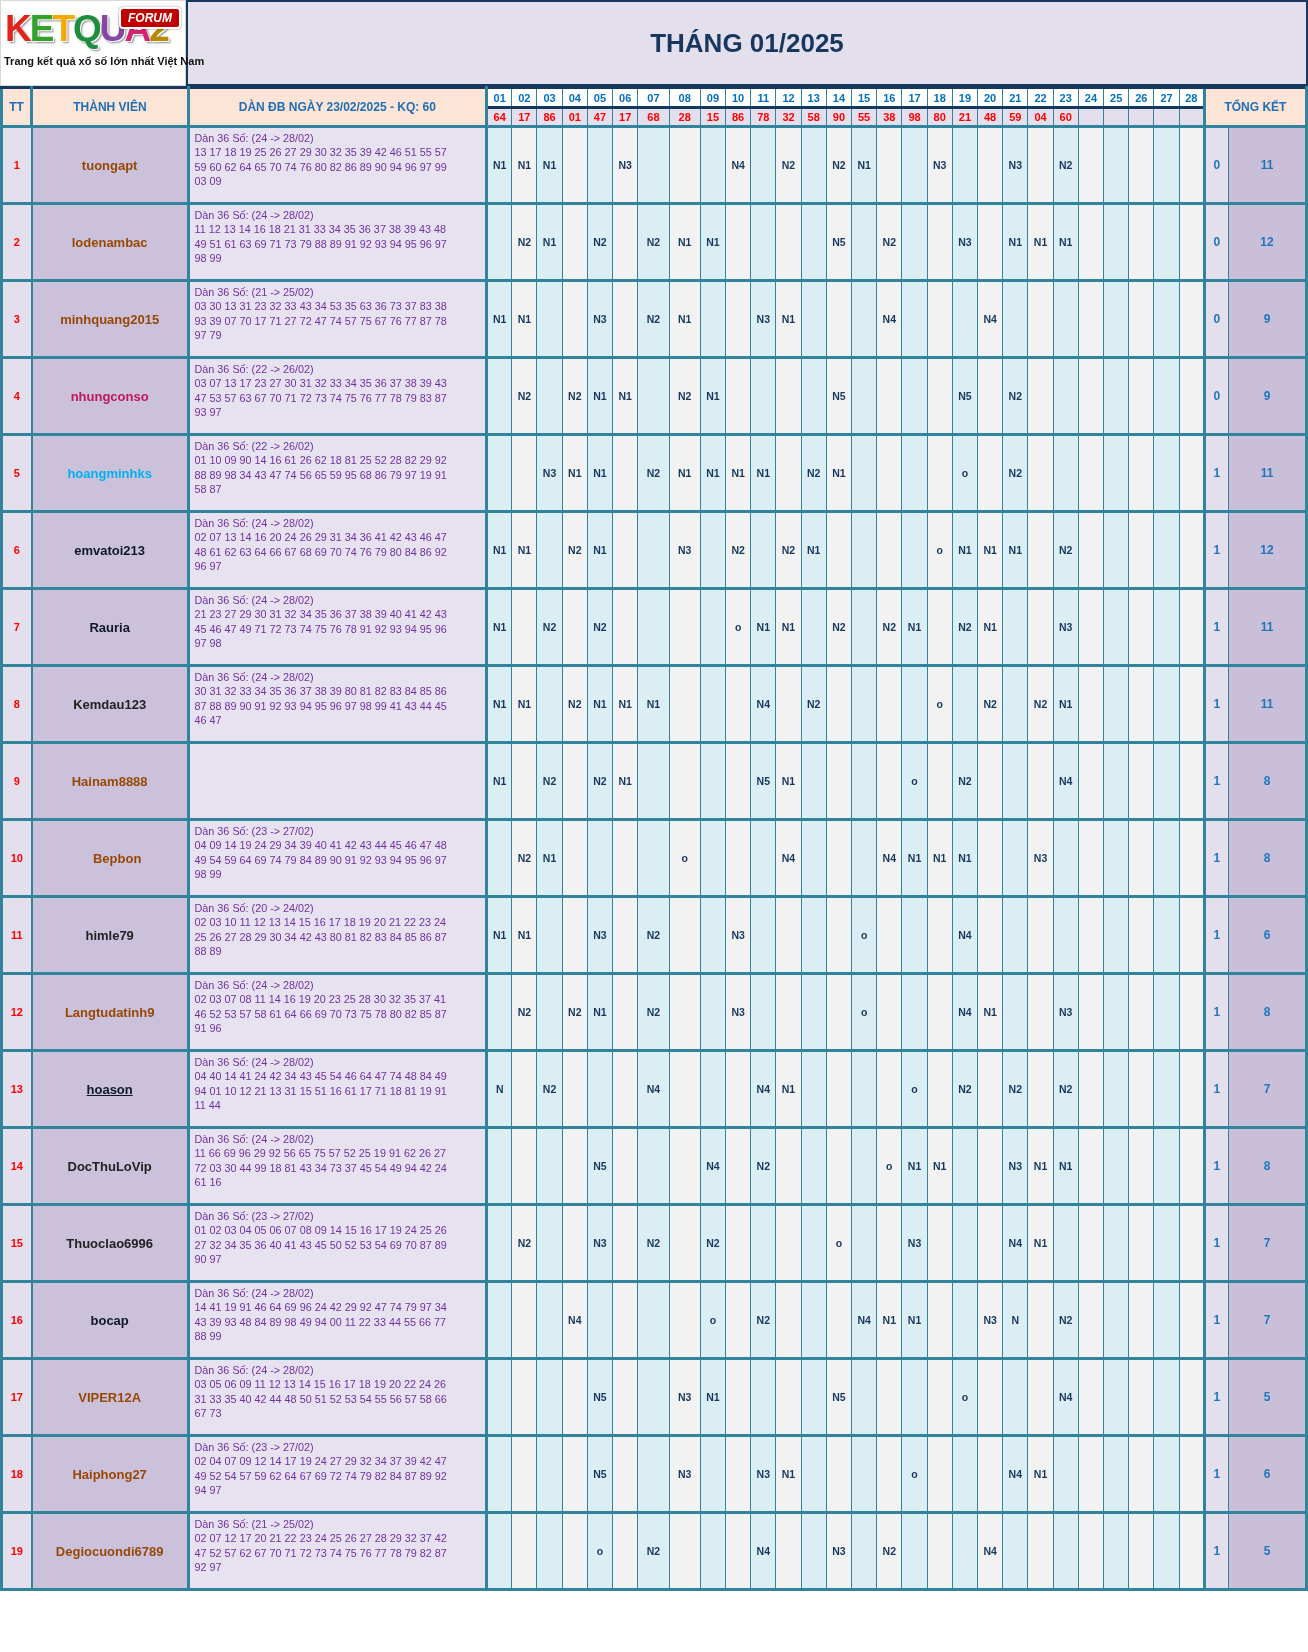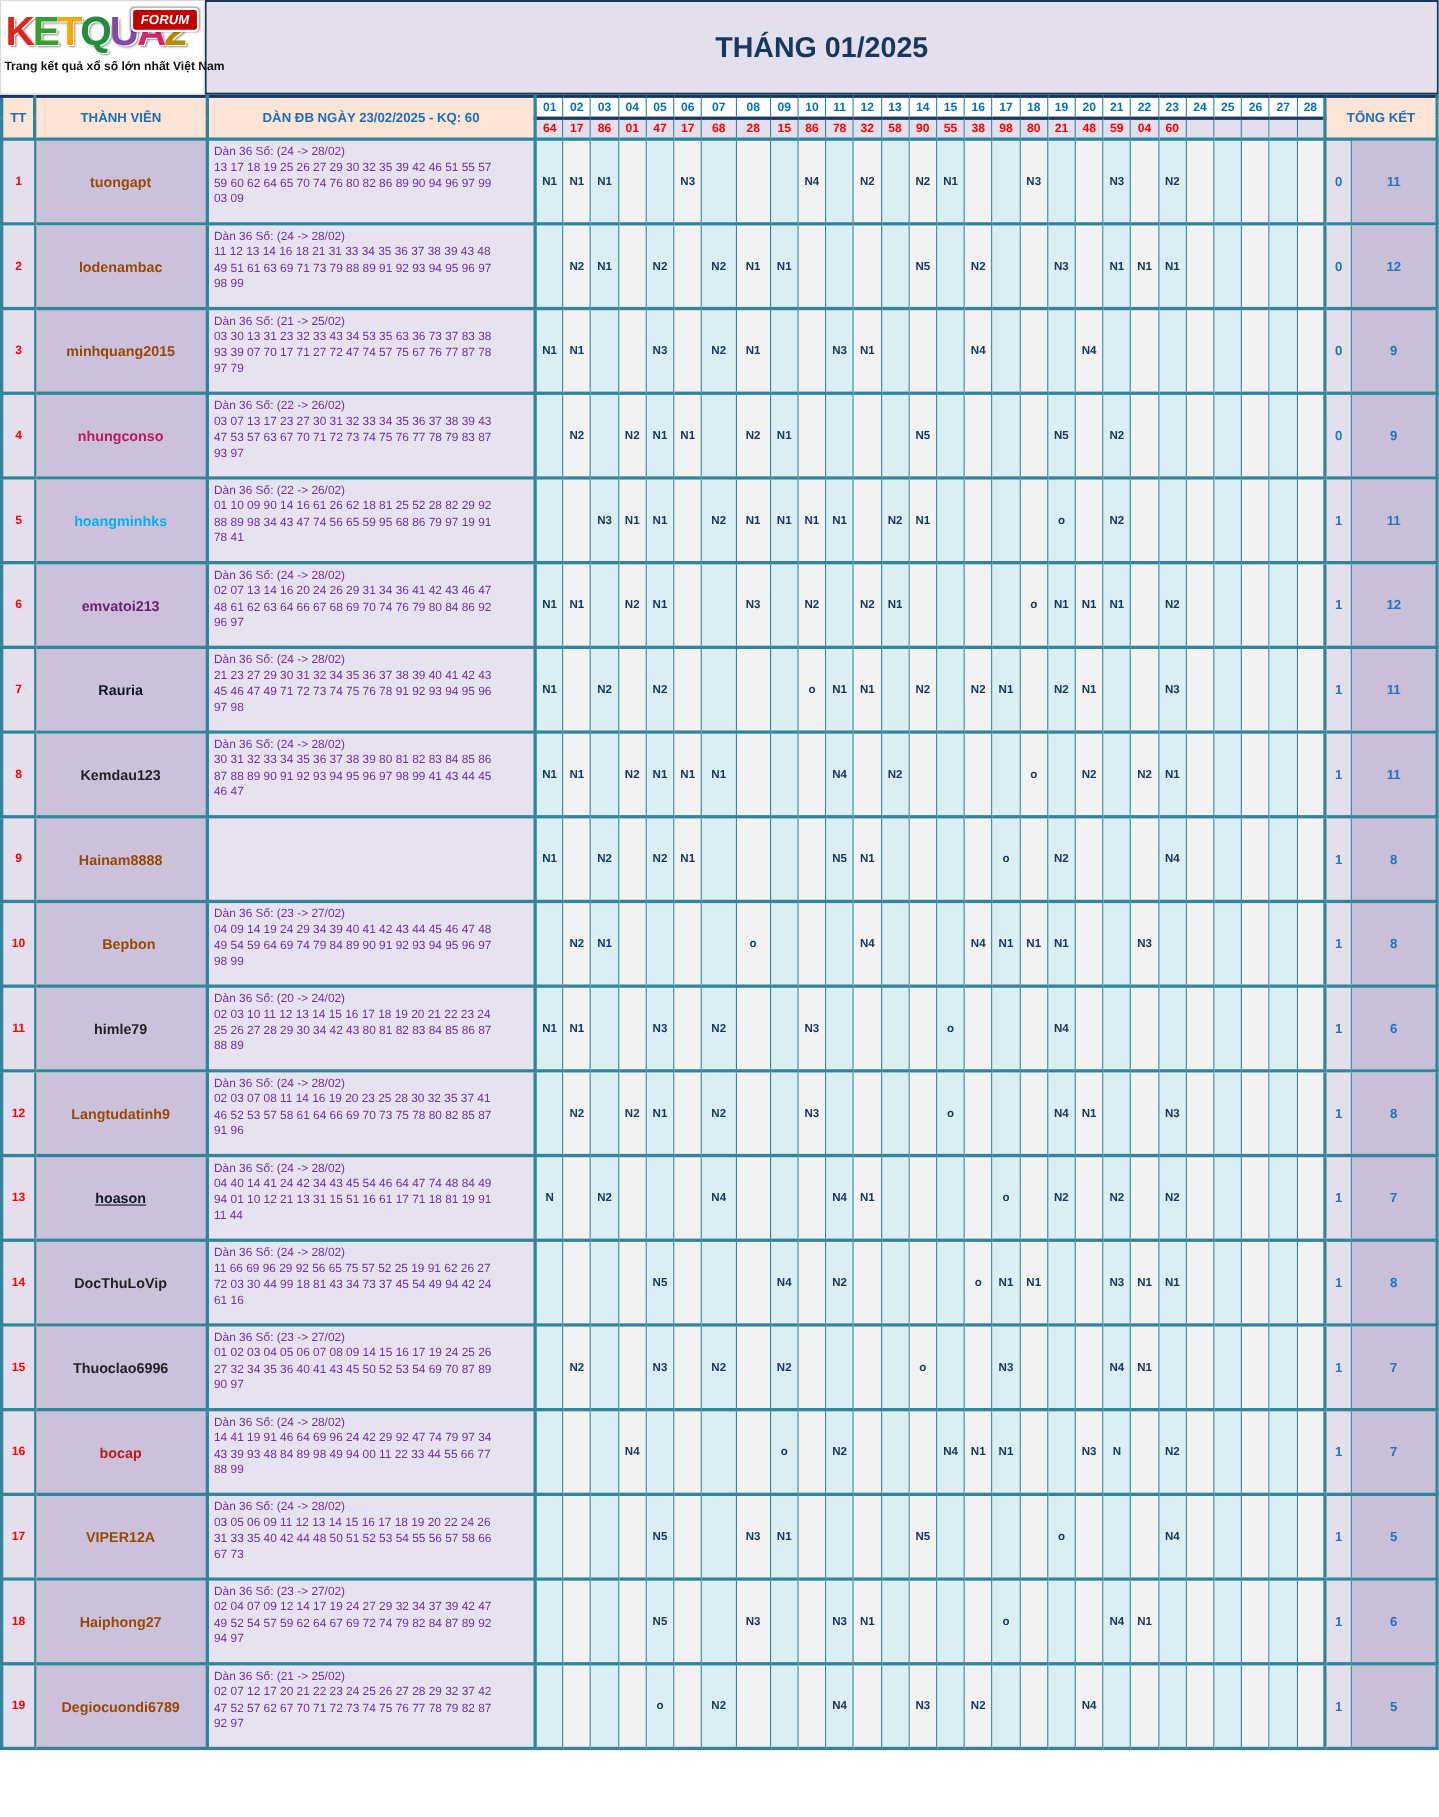--- a/index.html
+++ b/index.html
@@ -313,21 +313,21 @@
         <td class="tot-o">0</td>
         <td class="tot-n">9</td>
       </tr>
       <tr>
         <td class="tt">5</td>
         <td class="member" style="color: rgb(0, 176, 240);">hoangminhks</td>
         <td class="dan">
           <div>Dàn 36 Số: (22 -&gt; 26/02)</div>
           <div>01 10 09 90 14 16 61 26 62 18 81 25 52 28 82 29 92</div>
           <div>88 89 98 34 43 47 74 56 65 59 95 68 86 79 97 19 91</div>
-          <div>78 41</div>
+          <div>58 87</div>
         </td>
         <td class="day c-odd"></td>
         <td class="day c-even"></td>
         <td class="day c-odd">N3</td>
         <td class="day c-even">N1</td>
         <td class="day c-odd">N1</td>
         <td class="day c-even"></td>
         <td class="day c-odd">N2</td>
         <td class="day c-even">N1</td>
         <td class="day c-odd">N1</td>
@@ -348,21 +348,21 @@
         <td class="day c-even"></td>
         <td class="day c-odd"></td>
         <td class="day c-even"></td>
         <td class="day c-odd"></td>
         <td class="day c-even"></td>
         <td class="tot-o">1</td>
         <td class="tot-n">11</td>
       </tr>
       <tr>
         <td class="tt">6</td>
-        <td class="member" style="color: #701a75;">emvatoi213</td>
+        <td class="member" style="color: #0f172a;">emvatoi213</td>
         <td class="dan">
           <div>Dàn 36 Số: (24 -&gt; 28/02)</div>
           <div>02 07 13 14 16 20 24 26 29 31 34 36 41 42 43 46 47</div>
           <div>48 61 62 63 64 66 67 68 69 70 74 76 79 80 84 86 92</div>
           <div>96 97</div>
         </td>
         <td class="day c-odd">N1</td>
         <td class="day c-even">N1</td>
         <td class="day c-odd"></td>
         <td class="day c-even">N2</td>
@@ -743,21 +743,21 @@
         <td class="day c-even"></td>
         <td class="day c-odd"></td>
         <td class="day c-even"></td>
         <td class="day c-odd"></td>
         <td class="day c-even"></td>
         <td class="tot-o">1</td>
         <td class="tot-n">7</td>
       </tr>
       <tr>
         <td class="tt">16</td>
-        <td class="member" style="color: #b91c1c;">bocap</td>
+        <td class="member" style="color: #0f172a;">bocap</td>
         <td class="dan">
           <div>Dàn 36 Số: (24 -&gt; 28/02)</div>
           <div>14 41 19 91 46 64 69 96 24 42 29 92 47 74 79 97 34</div>
           <div>43 39 93 48 84 89 98 49 94 00 11 22 33 44 55 66 77</div>
           <div>88 99</div>
         </td>
         <td class="day c-odd"></td>
         <td class="day c-even"></td>
         <td class="day c-odd"></td>
         <td class="day c-even">N4</td>

